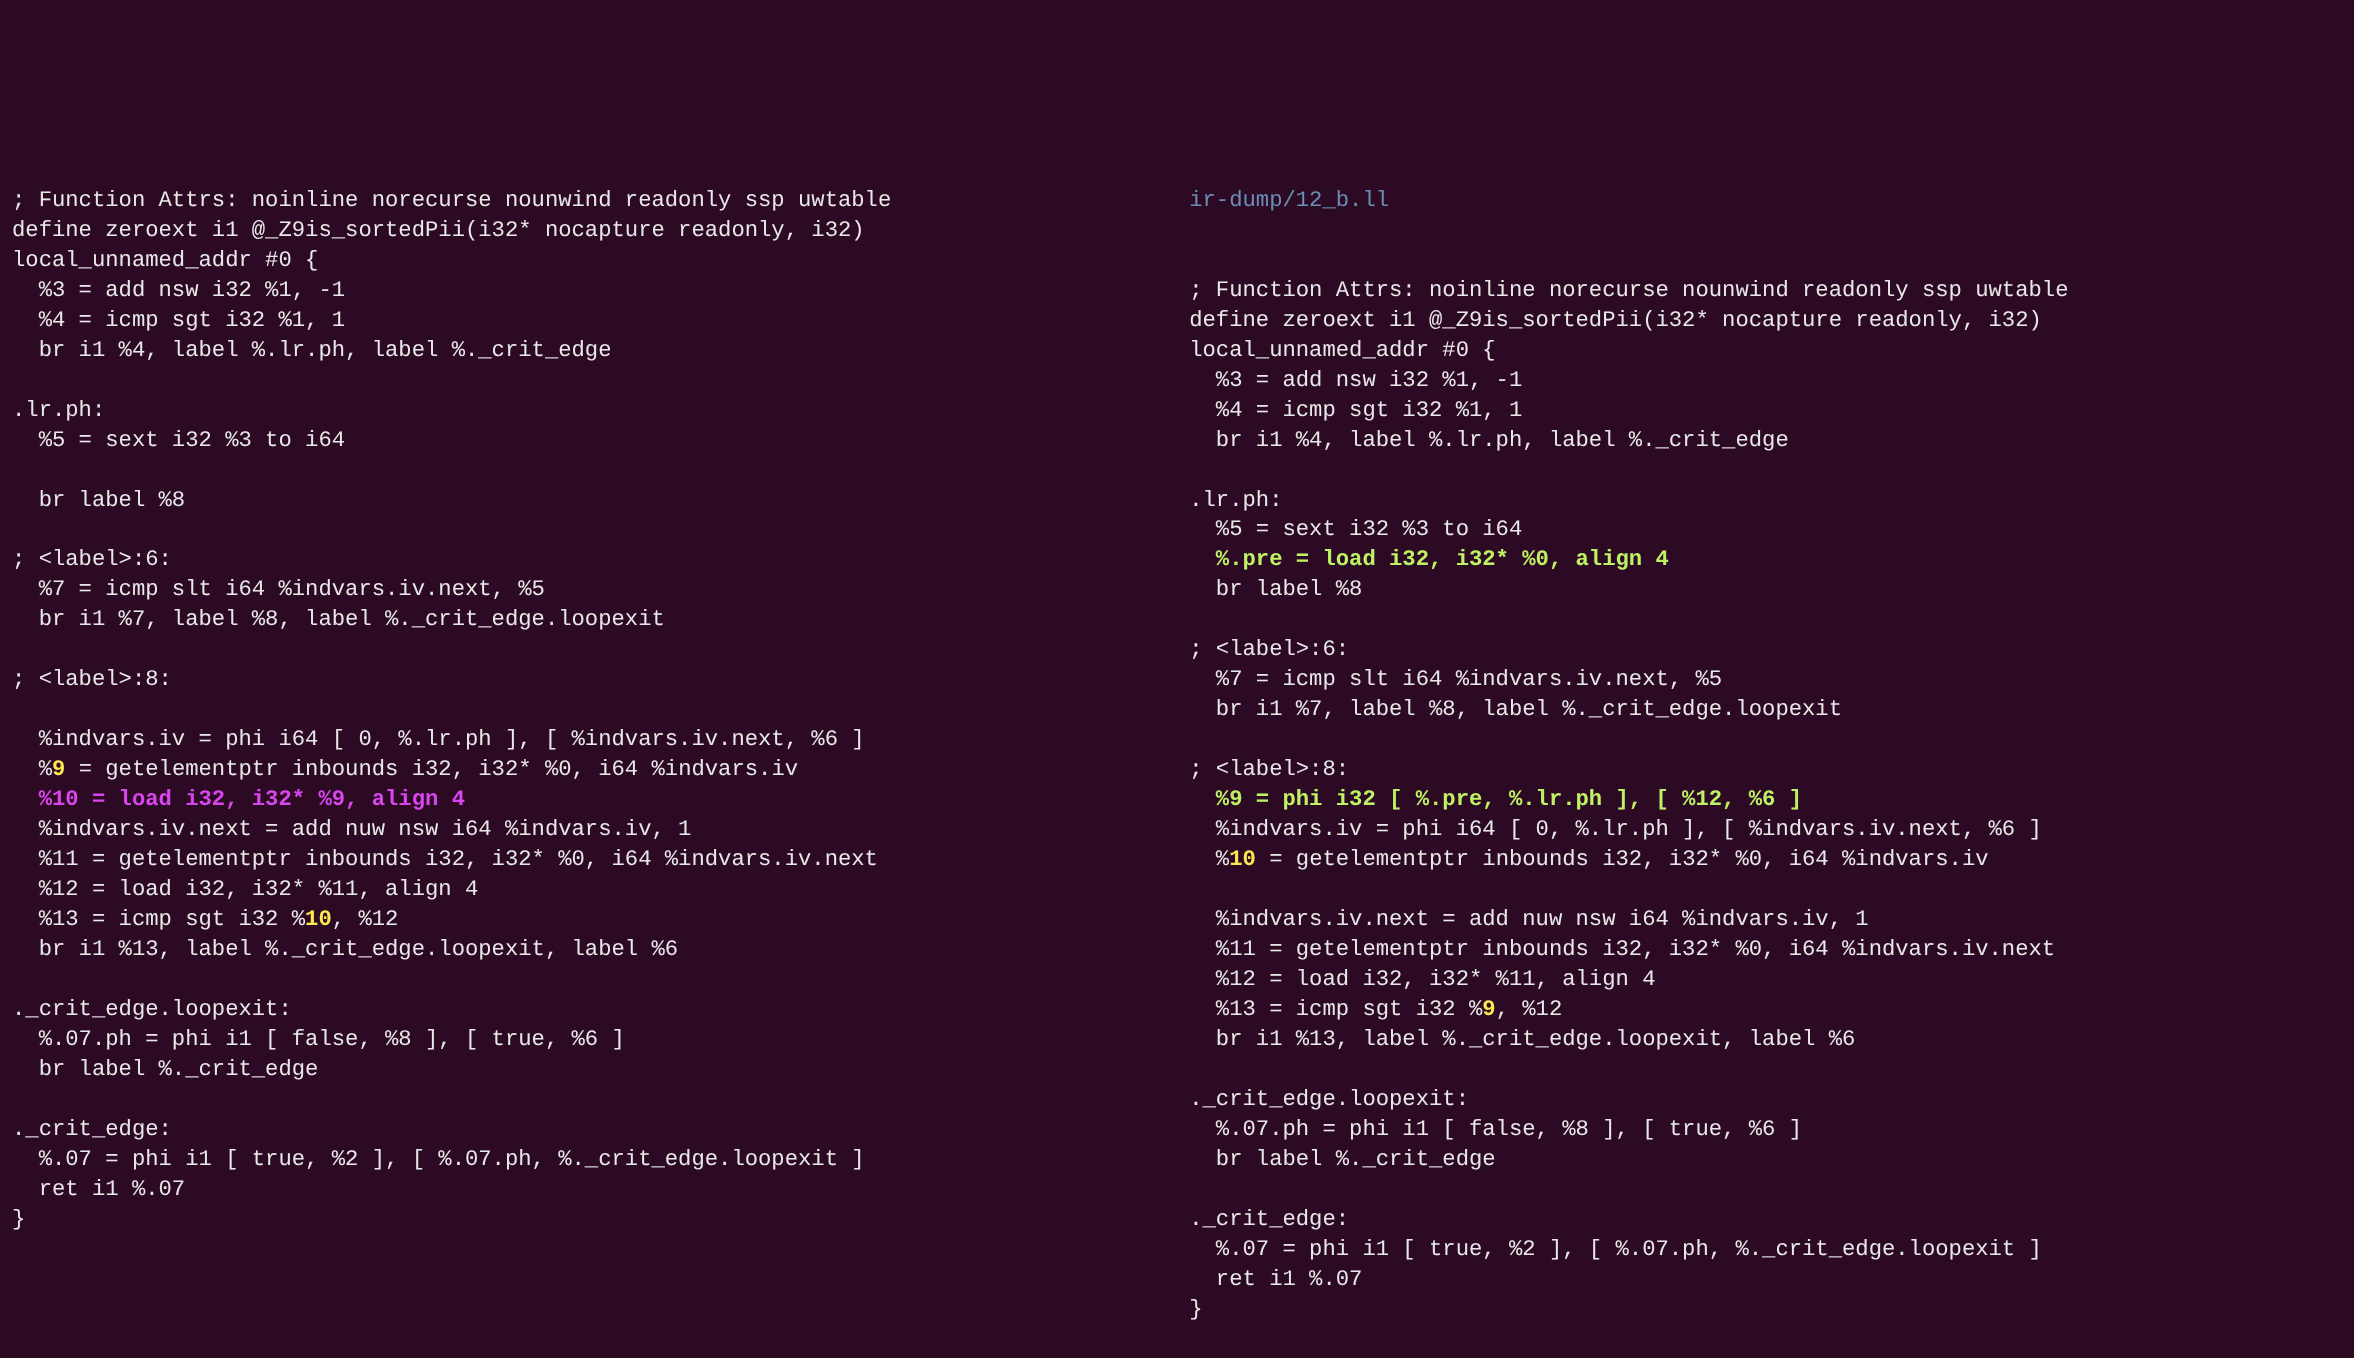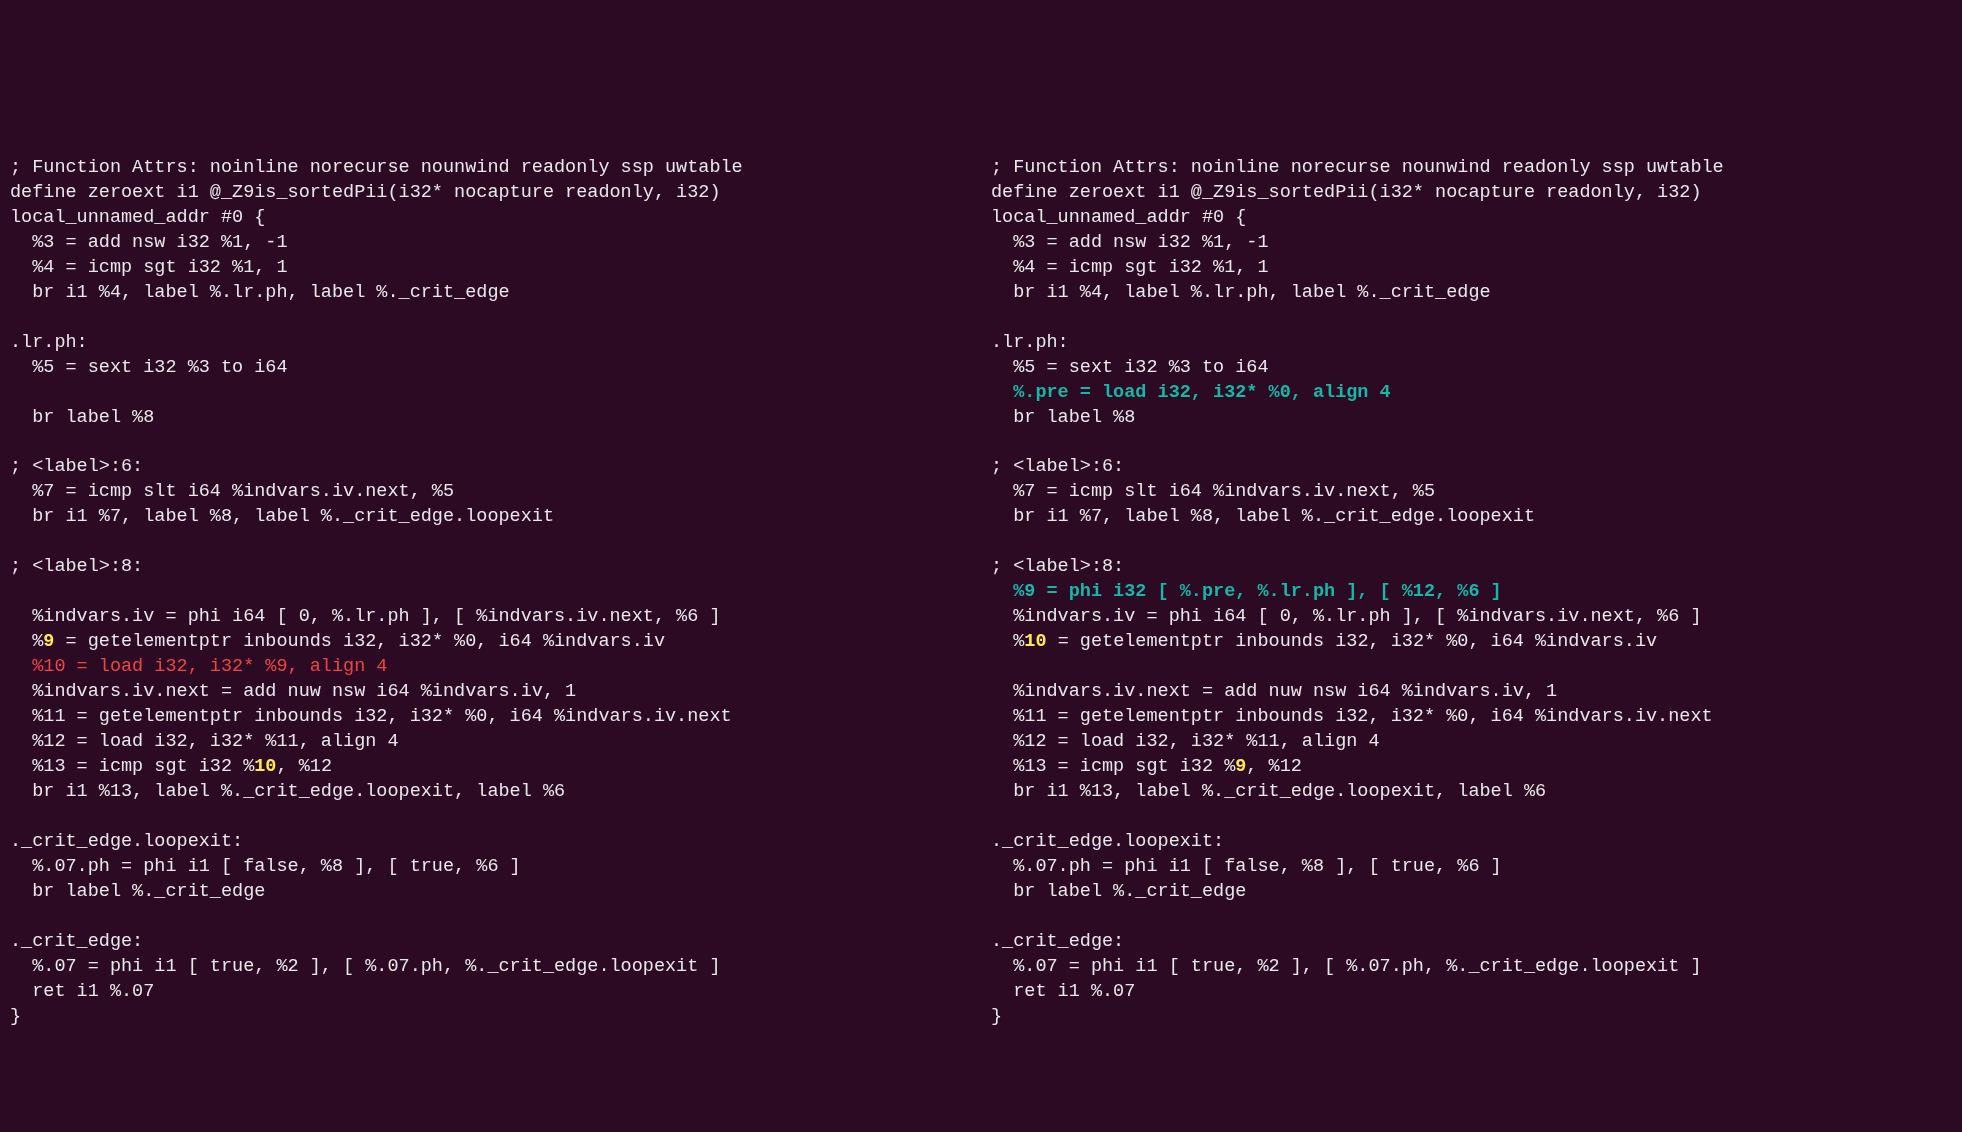--- a/index.html
+++ b/index.html
@@ -25,40 +25,41 @@
     flex: 1;
     min-width: 0;
   }
   .filename {
     color: #6a8fb5;
   }
   .line {
     color: #e8e8e8;
   }
   .added {
-    color: #14b8a6;
+    color: #bef264;
     font-weight: bold;
   }
   .removed {
-    color: #ef4444;
-    font-weight: normal;
+    color: #d946ef;
+    font-weight: bold;
   }
   .hl-yellow {
     color: #fce94f;
     font-weight: bold;
   }
 </style>
 </head>
 <body>
 
 
 
 <div class="container">
   <div class="pane">
     <div id="left-code"><div class="line">; Function Attrs: noinline norecurse nounwind readonly ssp uwtable</div><div class="line">define zeroext i1 @_Z9is_sortedPii(i32* nocapture readonly, i32)</div><div class="line">local_unnamed_addr #0 {</div><div class="line">  %3 = add nsw i32 %1, -1</div><div class="line">  %4 = icmp sgt i32 %1, 1</div><div class="line">  br i1 %4, label %.lr.ph, label %._crit_edge</div><div class="line">&nbsp;</div><div class="line">.lr.ph:</div><div class="line">  %5 = sext i32 %3 to i64</div><div class="line">&nbsp;</div><div class="line">  br label %8</div><div class="line">&nbsp;</div><div class="line">; &lt;label&gt;:6:</div><div class="line">  %7 = icmp slt i64 %indvars.iv.next, %5</div><div class="line">  br i1 %7, label %8, label %._crit_edge.loopexit</div><div class="line">&nbsp;</div><div class="line">; &lt;label&gt;:8:</div><div class="line">&nbsp;</div><div class="line">  %indvars.iv = phi i64 [ 0, %.lr.ph ], [ %indvars.iv.next, %6 ]</div><div><span class="line">  %</span><span class="hl-yellow">9</span><span class="line"> = getelementptr inbounds i32, i32* %0, i64 %indvars.iv</span></div><div class="removed">  %10 = load i32, i32* %9, align 4</div><div class="line">  %indvars.iv.next = add nuw nsw i64 %indvars.iv, 1</div><div class="line">  %11 = getelementptr inbounds i32, i32* %0, i64 %indvars.iv.next</div><div class="line">  %12 = load i32, i32* %11, align 4</div><div><span class="line">  %13 = icmp sgt i32 %</span><span class="hl-yellow">10</span><span class="line">, %12</span></div><div class="line">  br i1 %13, label %._crit_edge.loopexit, label %6</div><div class="line">&nbsp;</div><div class="line">._crit_edge.loopexit:</div><div class="line">  %.07.ph = phi i1 [ false, %8 ], [ true, %6 ]</div><div class="line">  br label %._crit_edge</div><div class="line">&nbsp;</div><div class="line">._crit_edge:</div><div class="line">  %.07 = phi i1 [ true, %2 ], [ %.07.ph, %._crit_edge.loopexit ]</div><div class="line">  ret i1 %.07</div><div class="line">}</div></div>
   </div>
   <div class="pane">
+    <div class="filename">ir-dump/12_b.ll</div>
     <div id="right-code"><div class="line">; Function Attrs: noinline norecurse nounwind readonly ssp uwtable</div><div class="line">define zeroext i1 @_Z9is_sortedPii(i32* nocapture readonly, i32)</div><div class="line">local_unnamed_addr #0 {</div><div class="line">  %3 = add nsw i32 %1, -1</div><div class="line">  %4 = icmp sgt i32 %1, 1</div><div class="line">  br i1 %4, label %.lr.ph, label %._crit_edge</div><div class="line">&nbsp;</div><div class="line">.lr.ph:</div><div class="line">  %5 = sext i32 %3 to i64</div><div class="added">  %.pre = load i32, i32* %0, align 4</div><div class="line">  br label %8</div><div class="line">&nbsp;</div><div class="line">; &lt;label&gt;:6:</div><div class="line">  %7 = icmp slt i64 %indvars.iv.next, %5</div><div class="line">  br i1 %7, label %8, label %._crit_edge.loopexit</div><div class="line">&nbsp;</div><div class="line">; &lt;label&gt;:8:</div><div class="added">  %9 = phi i32 [ %.pre, %.lr.ph ], [ %12, %6 ]</div><div class="line">  %indvars.iv = phi i64 [ 0, %.lr.ph ], [ %indvars.iv.next, %6 ]</div><div><span class="line">  %</span><span class="hl-yellow">10</span><span class="line"> = getelementptr inbounds i32, i32* %0, i64 %indvars.iv</span></div><div class="line">&nbsp;</div><div class="line">  %indvars.iv.next = add nuw nsw i64 %indvars.iv, 1</div><div class="line">  %11 = getelementptr inbounds i32, i32* %0, i64 %indvars.iv.next</div><div class="line">  %12 = load i32, i32* %11, align 4</div><div><span class="line">  %13 = icmp sgt i32 %</span><span class="hl-yellow">9</span><span class="line">, %12</span></div><div class="line">  br i1 %13, label %._crit_edge.loopexit, label %6</div><div class="line">&nbsp;</div><div class="line">._crit_edge.loopexit:</div><div class="line">  %.07.ph = phi i1 [ false, %8 ], [ true, %6 ]</div><div class="line">  br label %._crit_edge</div><div class="line">&nbsp;</div><div class="line">._crit_edge:</div><div class="line">  %.07 = phi i1 [ true, %2 ], [ %.07.ph, %._crit_edge.loopexit ]</div><div class="line">  ret i1 %.07</div><div class="line">}</div></div>
   </div>
 </div>
 
 
 
 
 </body></html>

